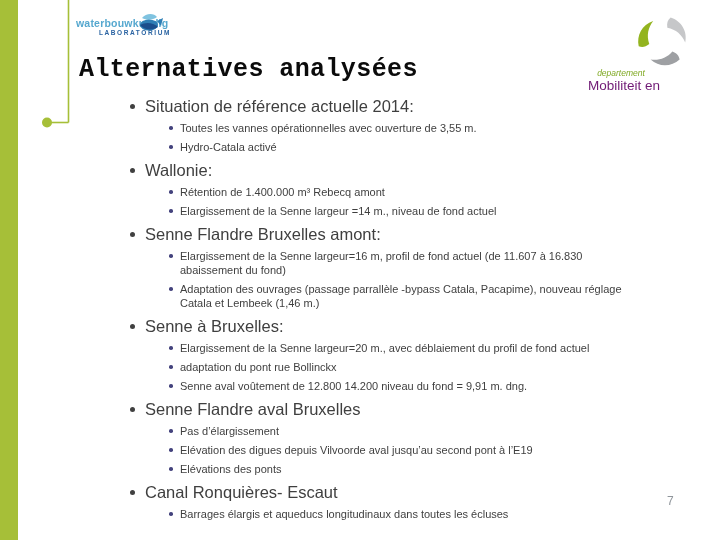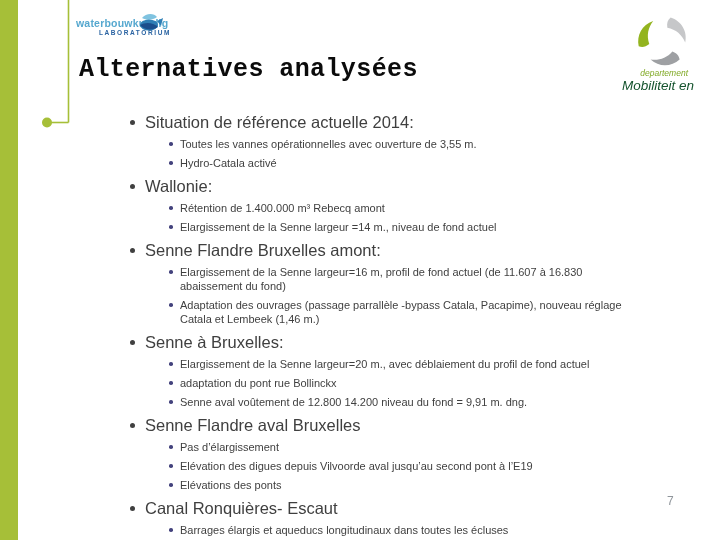--- a/index.html
+++ b/index.html
@@ -16,31 +16,31 @@
   
   .connector{position:absolute;left:40px;top:0;width:36px;height:132px;}
 
   
   .wl-logo{position:absolute;left:76px;top:17px;width:95px;}
   .wl-line1{font-size:10.5px;font-weight:bold;color:#56A8CF;letter-spacing:0.2px;line-height:12px;}
   .wl-line2{font-size:6.5px;font-weight:bold;color:#2A63A2;letter-spacing:1.6px;line-height:8px;text-align:right;}
   .wl-fish{position:absolute;left:57px;top:-5px;}
 
   
-  .mow-logo{position:absolute;right:26px;top:12px;width:140px;text-align:right;}
+  .mow-logo{position:absolute;right:26px;top:12px;width:140px;text-align:center;}
   .mow-pinwheel{display:block;margin:0 4px 0 auto;}
   .mow-dept{font-size:8.5px;font-style:italic;color:#7FA822;line-height:10px;margin-right:6px;}
-  .mow-line{font-size:13.5px;font-style:italic;color:#14532d;line-height:15px;font-weight:500;}
+  .mow-line{font-size:13.5px;color:#701a75;line-height:15px;font-weight:500;}
 
   
   .title{position:absolute;left:79px;top:55px;font-size:25px;font-weight:800;
          color:#0B0B0B;letter-spacing:0.4px;font-family:Liberation Mono, monospace;}
 
   
-  .content{position:absolute;left:128px;top:106px;width:516px;}
+  .content{position:absolute;left:128px;top:90px;width:516px;}
   .section-heading{position:relative;font-size:16.5px;line-height:20px;color:#3F3F3F;
                    margin:6px 0 2px;padding-left:17px;font-weight:400;}
   .b1{position:absolute;left:2px;top:8px;width:5px;height:5px;border-radius:50%;background:#404040;}
   .items{list-style:none;margin:0;padding:0 0 0 52px;}
   .items li{position:relative;font-size:11px;line-height:14px;color:#3F3F3F;
             margin:5px 0 3px;max-width:472px;}
   .b2{position:absolute;left:-11px;top:5px;width:3.5px;height:3.5px;border-radius:50%;background:#44437D;}
 
   
   .page-number{position:absolute;left:667px;top:494px;font-size:12px;color:#8F959B;}

